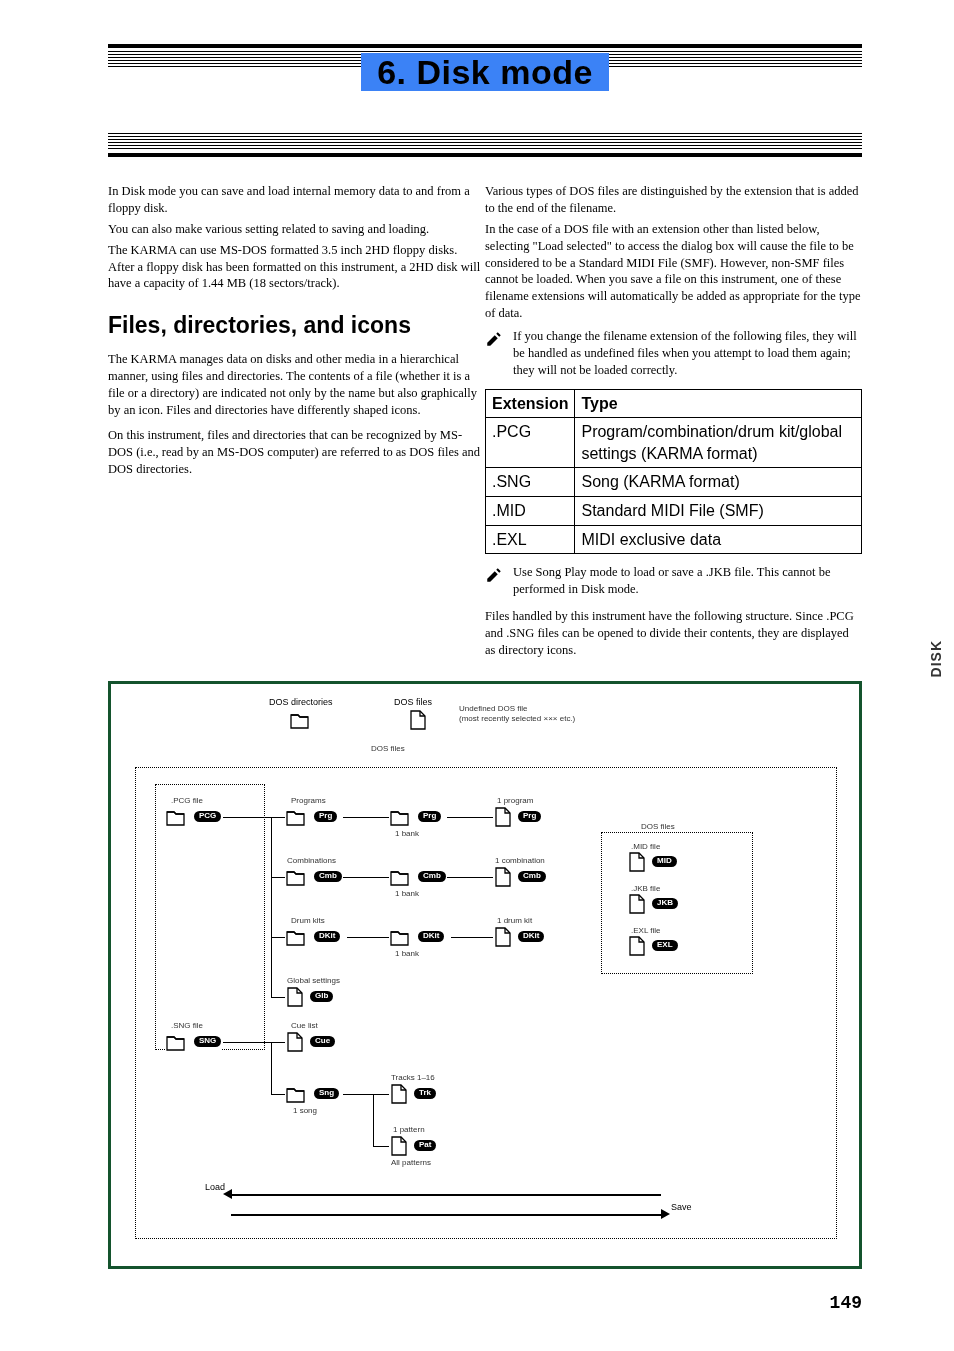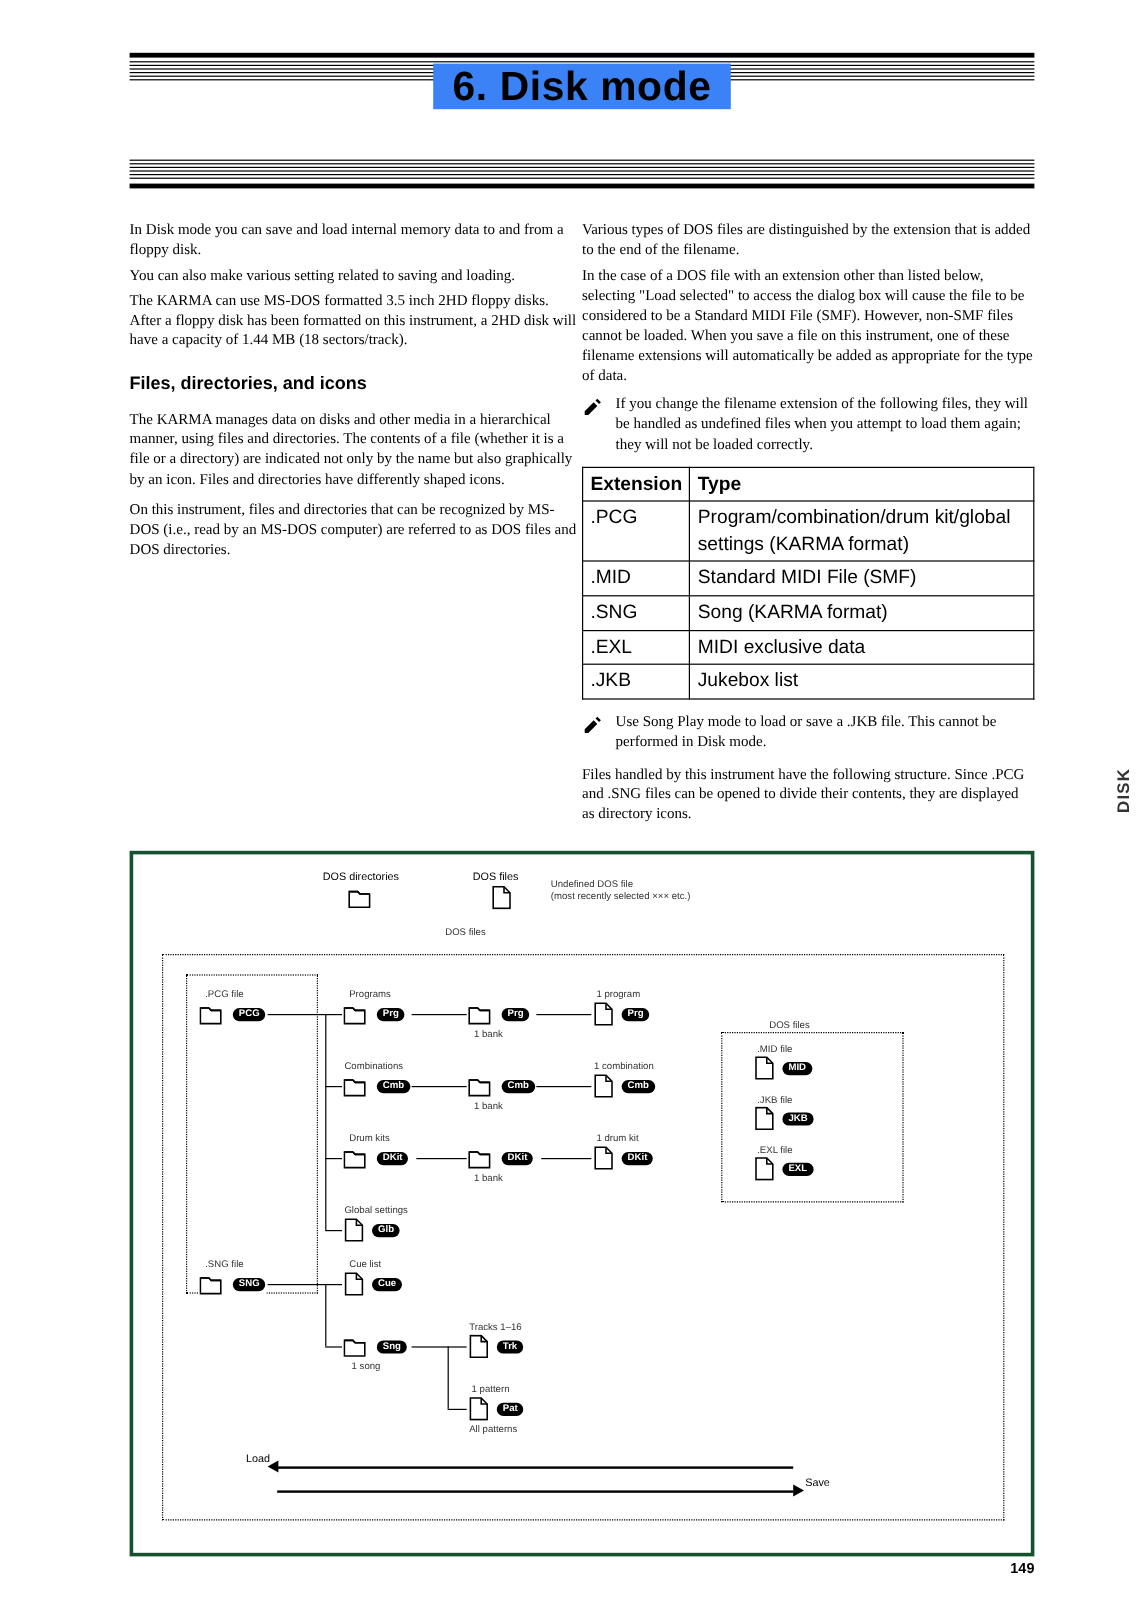--- a/index.html
+++ b/index.html
@@ -53,21 +53,21 @@
   .title-filler { height: 64px; }
   
   .cols {
     display: flex;
   }
   .col { flex: 1 1 0; min-width: 0; }
   .col p { margin: 0 0 4px 0; text-align: left; }
   h2.section {
     font-family: Arial, Helvetica, sans-serif;
     font-weight: bold;
-    font-size: 15px;
+    font-size: 23px;
     margin: 18px 0 10px 0;
   }
   
   .note {
     display: flex;
     gap: 8px;
     margin: 6px 0 10px 0;
   }
   .note .icon {
     flex: 0 0 20px;
@@ -100,23 +100,23 @@
     font-family: Arial, Helvetica, sans-serif;
     font-weight: 800;
     font-size: 14px;
     letter-spacing: 1px;
     color: #333;
   }
   .page-num {
     position: absolute;
     right: 92px;
     bottom: 36px;
-    font-family: Liberation Sans, sans-serif;
+    font-family: Liberation Mono, monospace;
     font-weight: 800;
-    font-size: 12px;
+    font-size: 18px;
   }
   
   .diagram-panel {
     margin-top: 18px;
     border: 3px solid #14532d;
     height: 582px;
     position: relative;
     font-family: Arial, Helvetica, sans-serif;
     font-size: 9px;
     overflow: hidden;
@@ -218,34 +218,30 @@
           <th style="width:70px">Extension</th>
           <th>Type</th>
         </tr>
           </thead>
         <tbody>
           <tr>
               <td>.PCG</td>
               <td>Program/combination/drum kit/global settings (KARMA format)</td>
             </tr>
           <tr>
+              <td>.SNG</td>
+              <td>Song (KARMA format)</td>
+            </tr>
+          <tr>
               <td>.MID</td>
               <td>Standard MIDI File (SMF)</td>
             </tr>
           <tr>
-              <td>.SNG</td>
-              <td>Song (KARMA format)</td>
-            </tr>
-          <tr>
               <td>.EXL</td>
               <td>MIDI exclusive data</td>
-            </tr>
-          <tr>
-              <td>.JKB</td>
-              <td>Jukebox list</td>
             </tr>
         </tbody>
       </table>
 
       <div class="note">
         <div class="icon">
           <svg width="18" height="18" viewBox="0 0 24 24">
               <path d="M3 17l10-10 4 4L7 21H3v-4zM15 5l2-2 4 4-2 2-4-4z" fill="#000"></path>
             </svg>
         </div>

